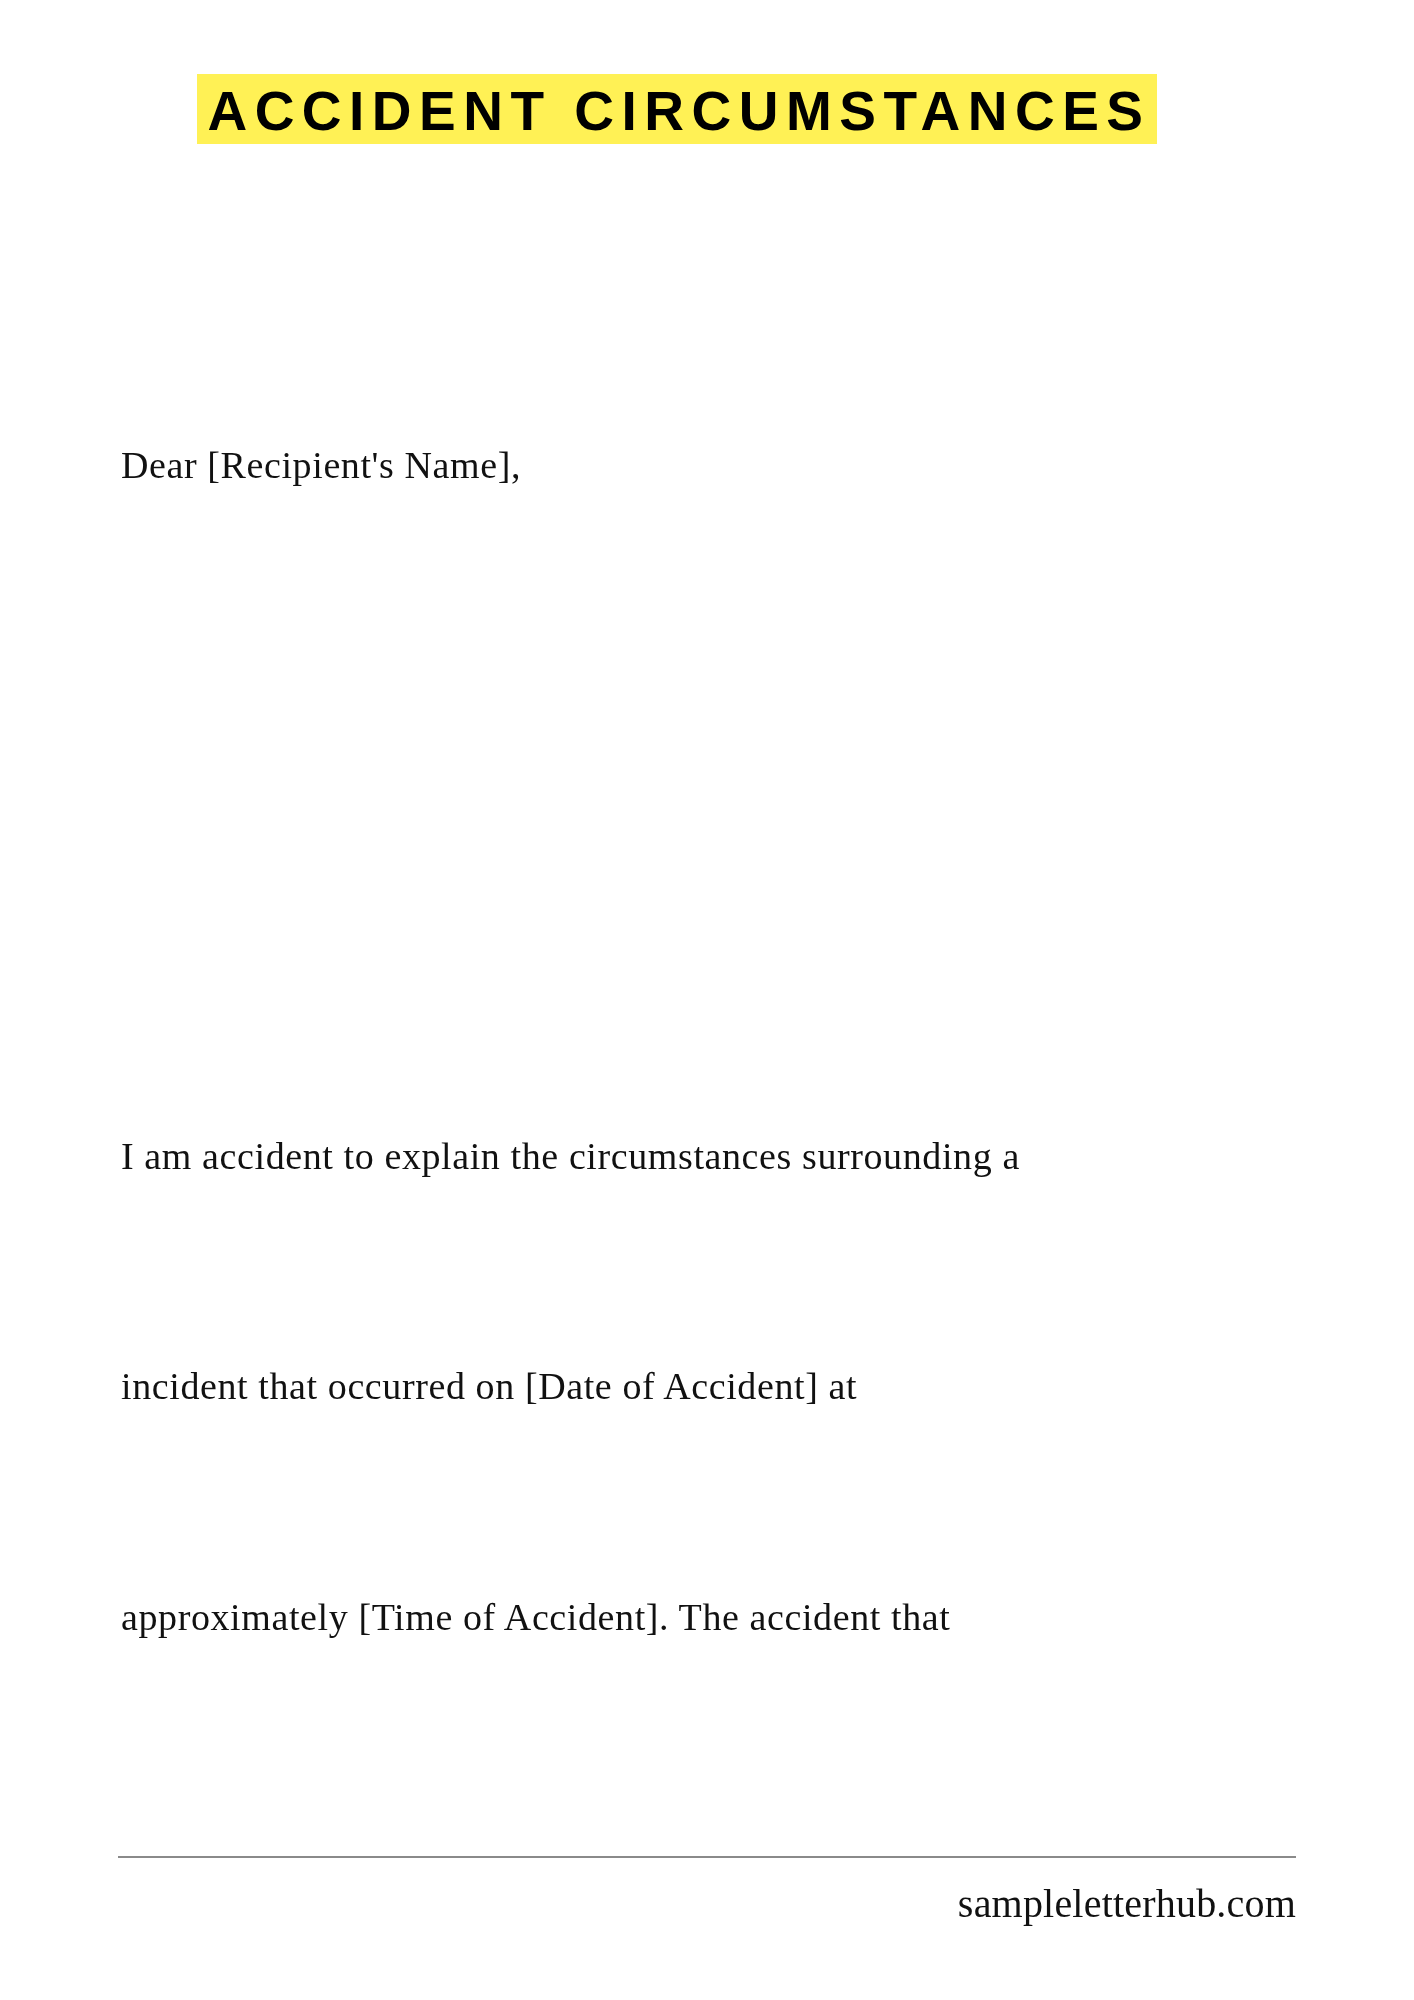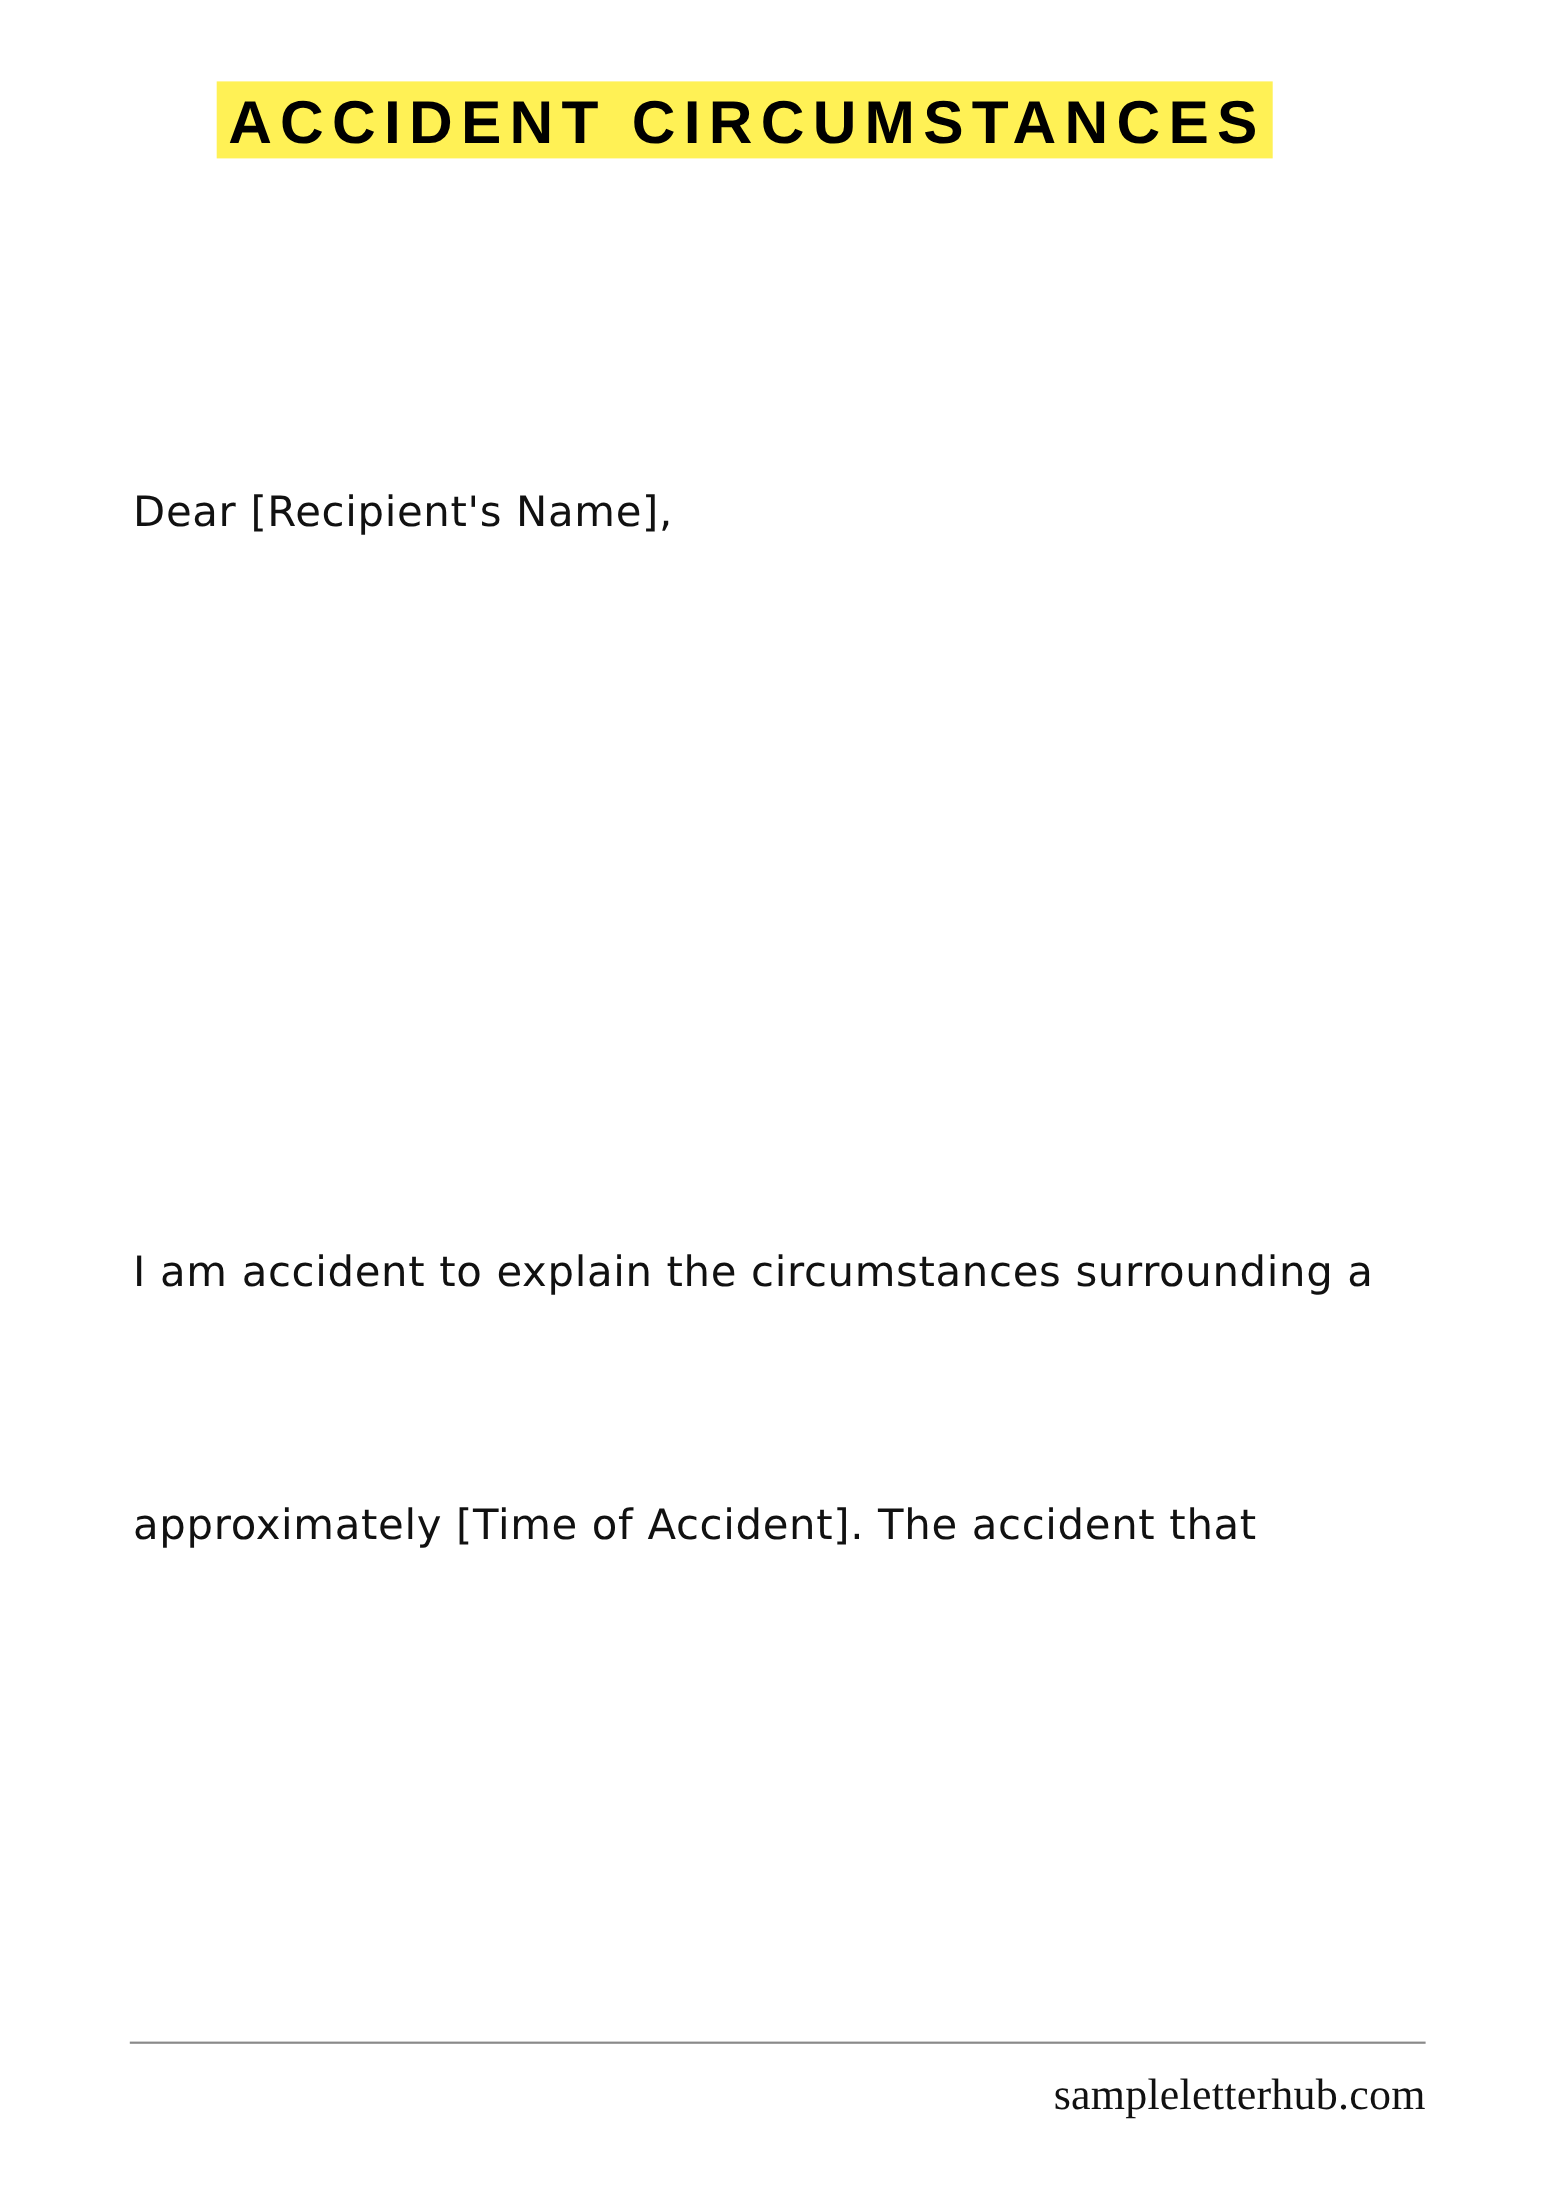--- a/index.html
+++ b/index.html
@@ -12,21 +12,21 @@
     padding: 0 6px 0 10px; white-space: nowrap;
   }
   .title-line.l1 { height: 70px; line-height: 74px; }
   .title-line.l2 { height: 76px; line-height: 74px; }
   .body-text {
     position: absolute; left: 121px; top: 273px; width: 1250px;
     font-family: "DejaVu Sans", sans-serif; font-size: 38px;
     line-height: 76.8px; letter-spacing: 0.6px; color: #111111;
     white-space: pre;
   }
-  .line { display: block; height: 76.8px; }
+  .line { display: block; height: 76.8px; font-family: Liberation Serif, serif; }
   .blank { display: block; height: 76.8px; }
   .rule { position: absolute; left: 118px; top: 1856px; width: 1178px; height: 2px; background: #8a8a8a; }
   .footer-site {
     position: absolute; right: 118px; top: 1880px;
     font-family: "Liberation Serif", serif; font-size: 40px; color: #111111; letter-spacing: 0.2px;
   }
 </style>
 </head>
 <body>
 
@@ -35,20 +35,21 @@
   <div class="title-wrap">
     <div class="title-line l1">ACCIDENT CIRCUMSTANCES</div><br>
   </div>
 
   <div class="body-text">
     <span class="line">Dear [Recipient's Name],</span>
     <span class="blank"></span>
 
     <div>
       <span class="line">I am accident to explain the circumstances surrounding a</span>
+      <span class="line">incident that occurred on [Date of Accident] at</span>
       <span class="line">approximately [Time of Accident]. The accident that</span>
       
     </div>
     
 
     
     
 
     
     

